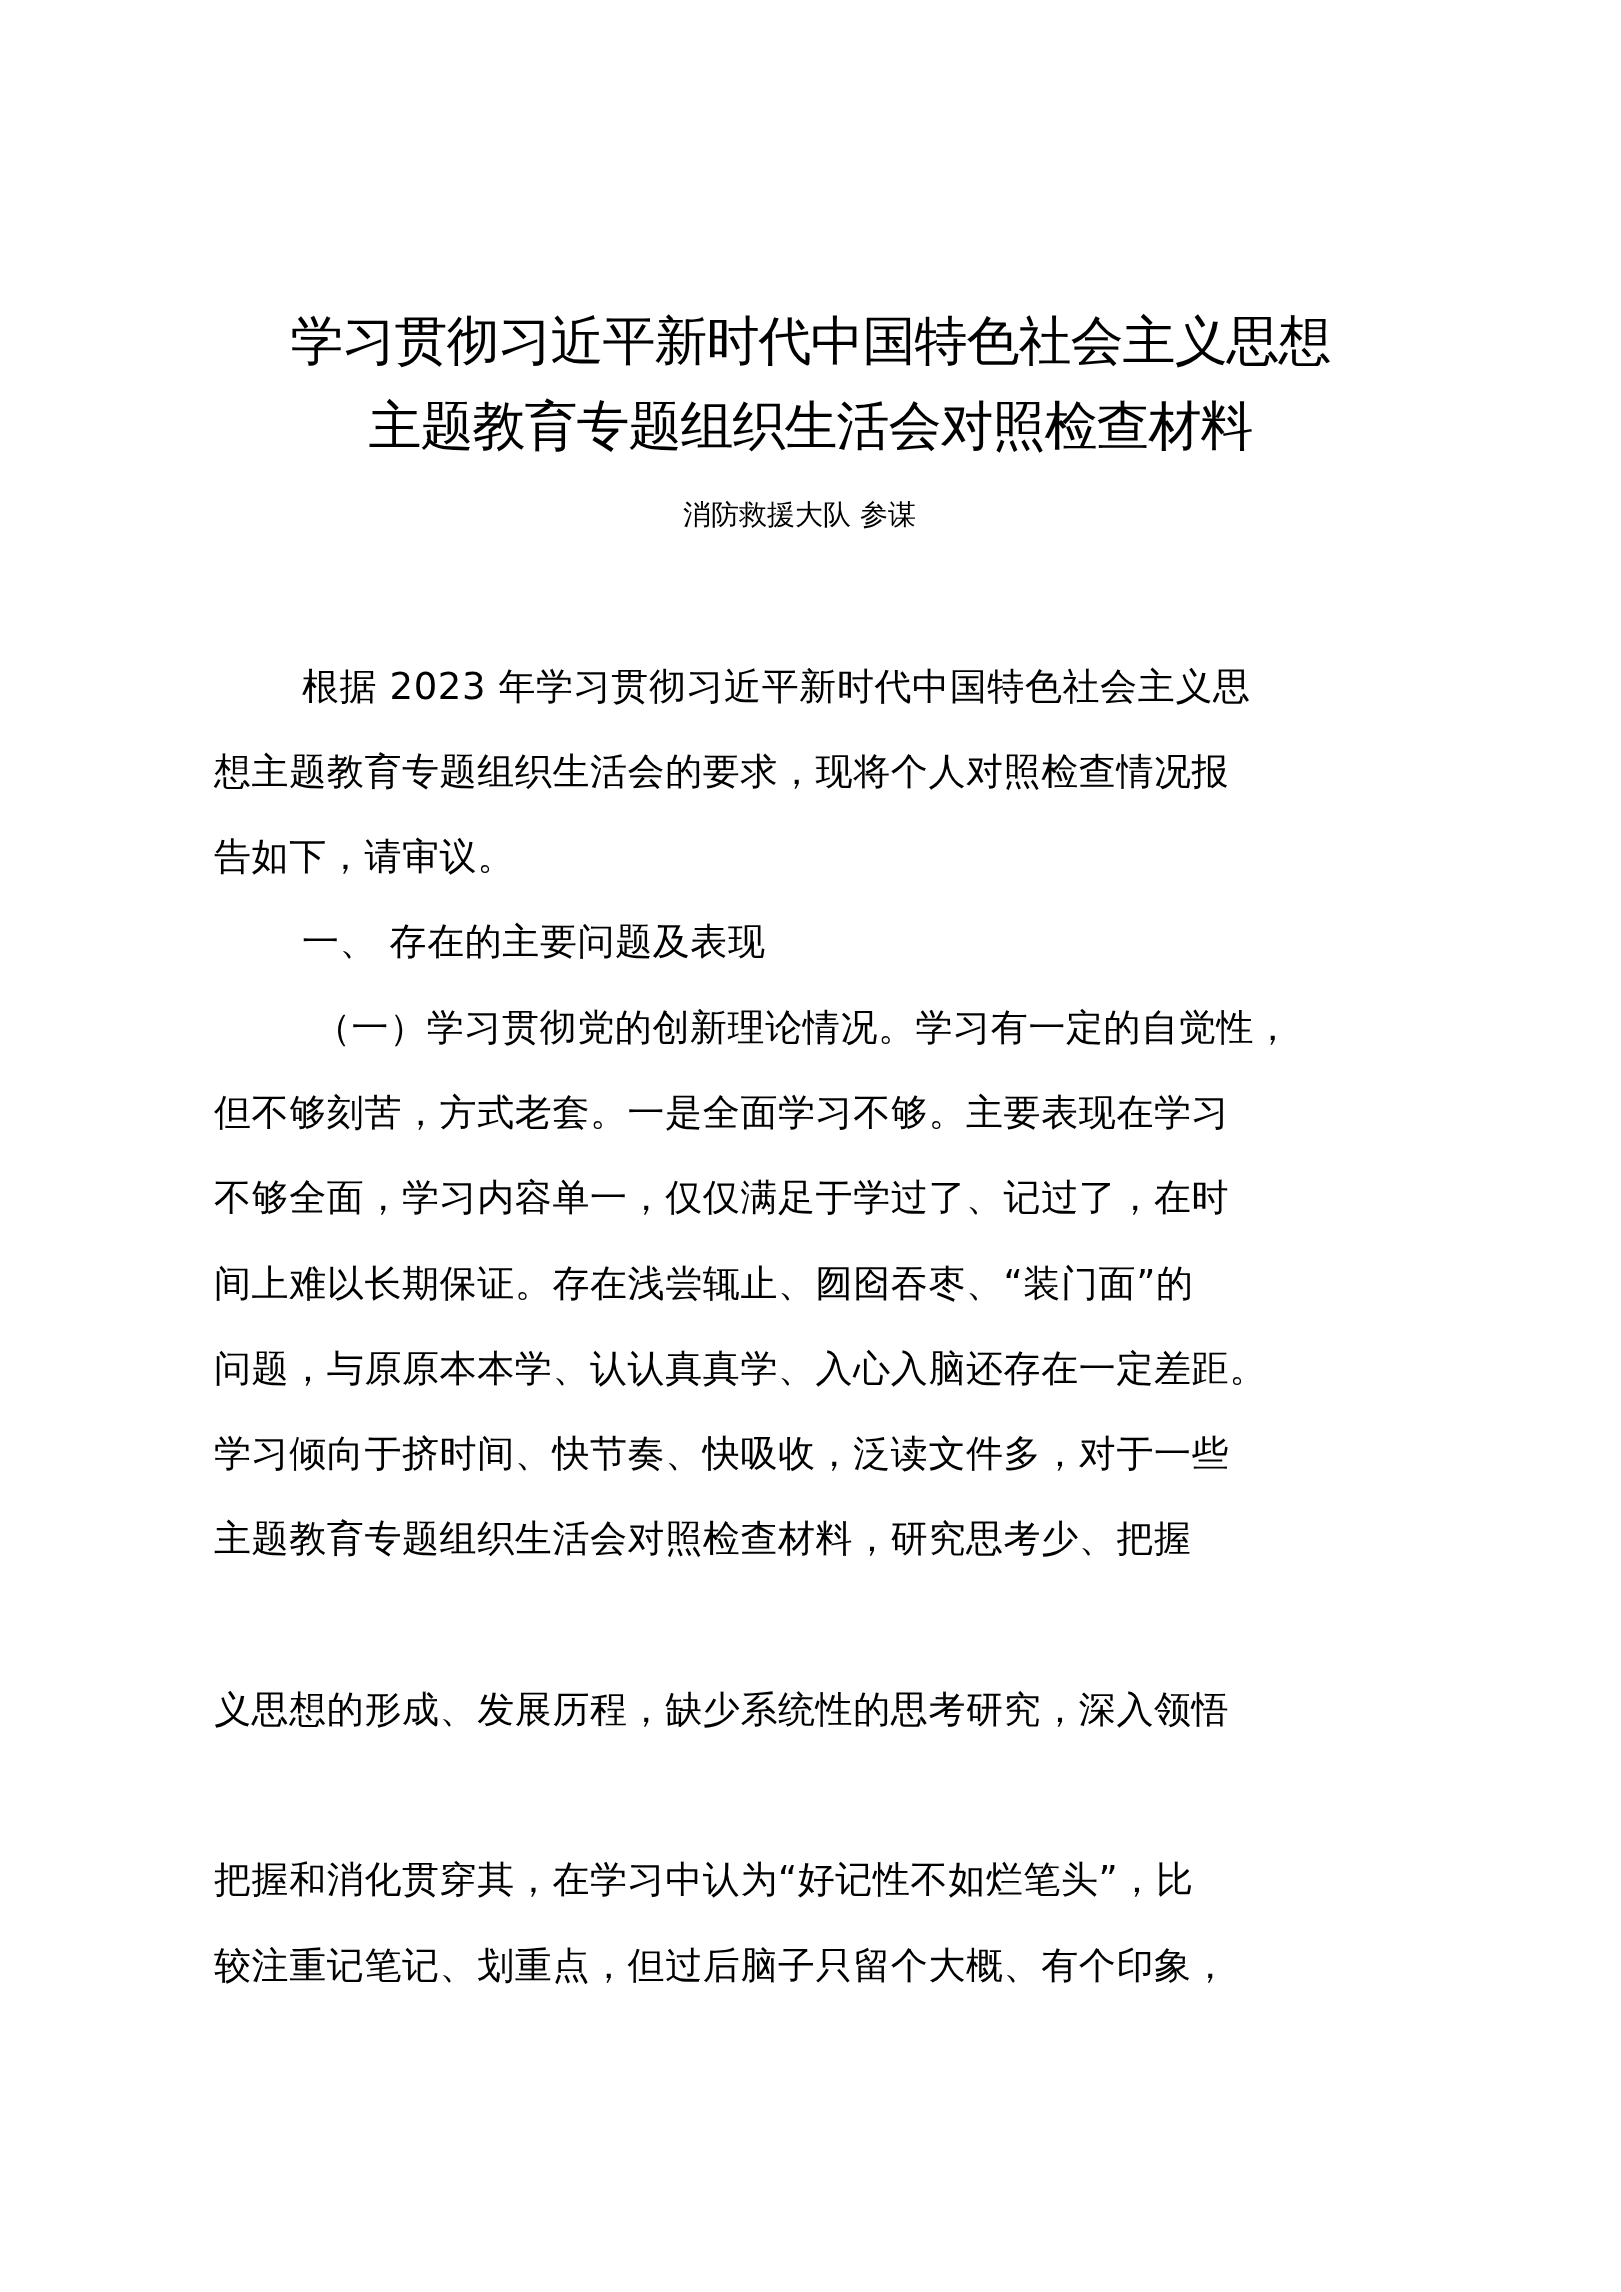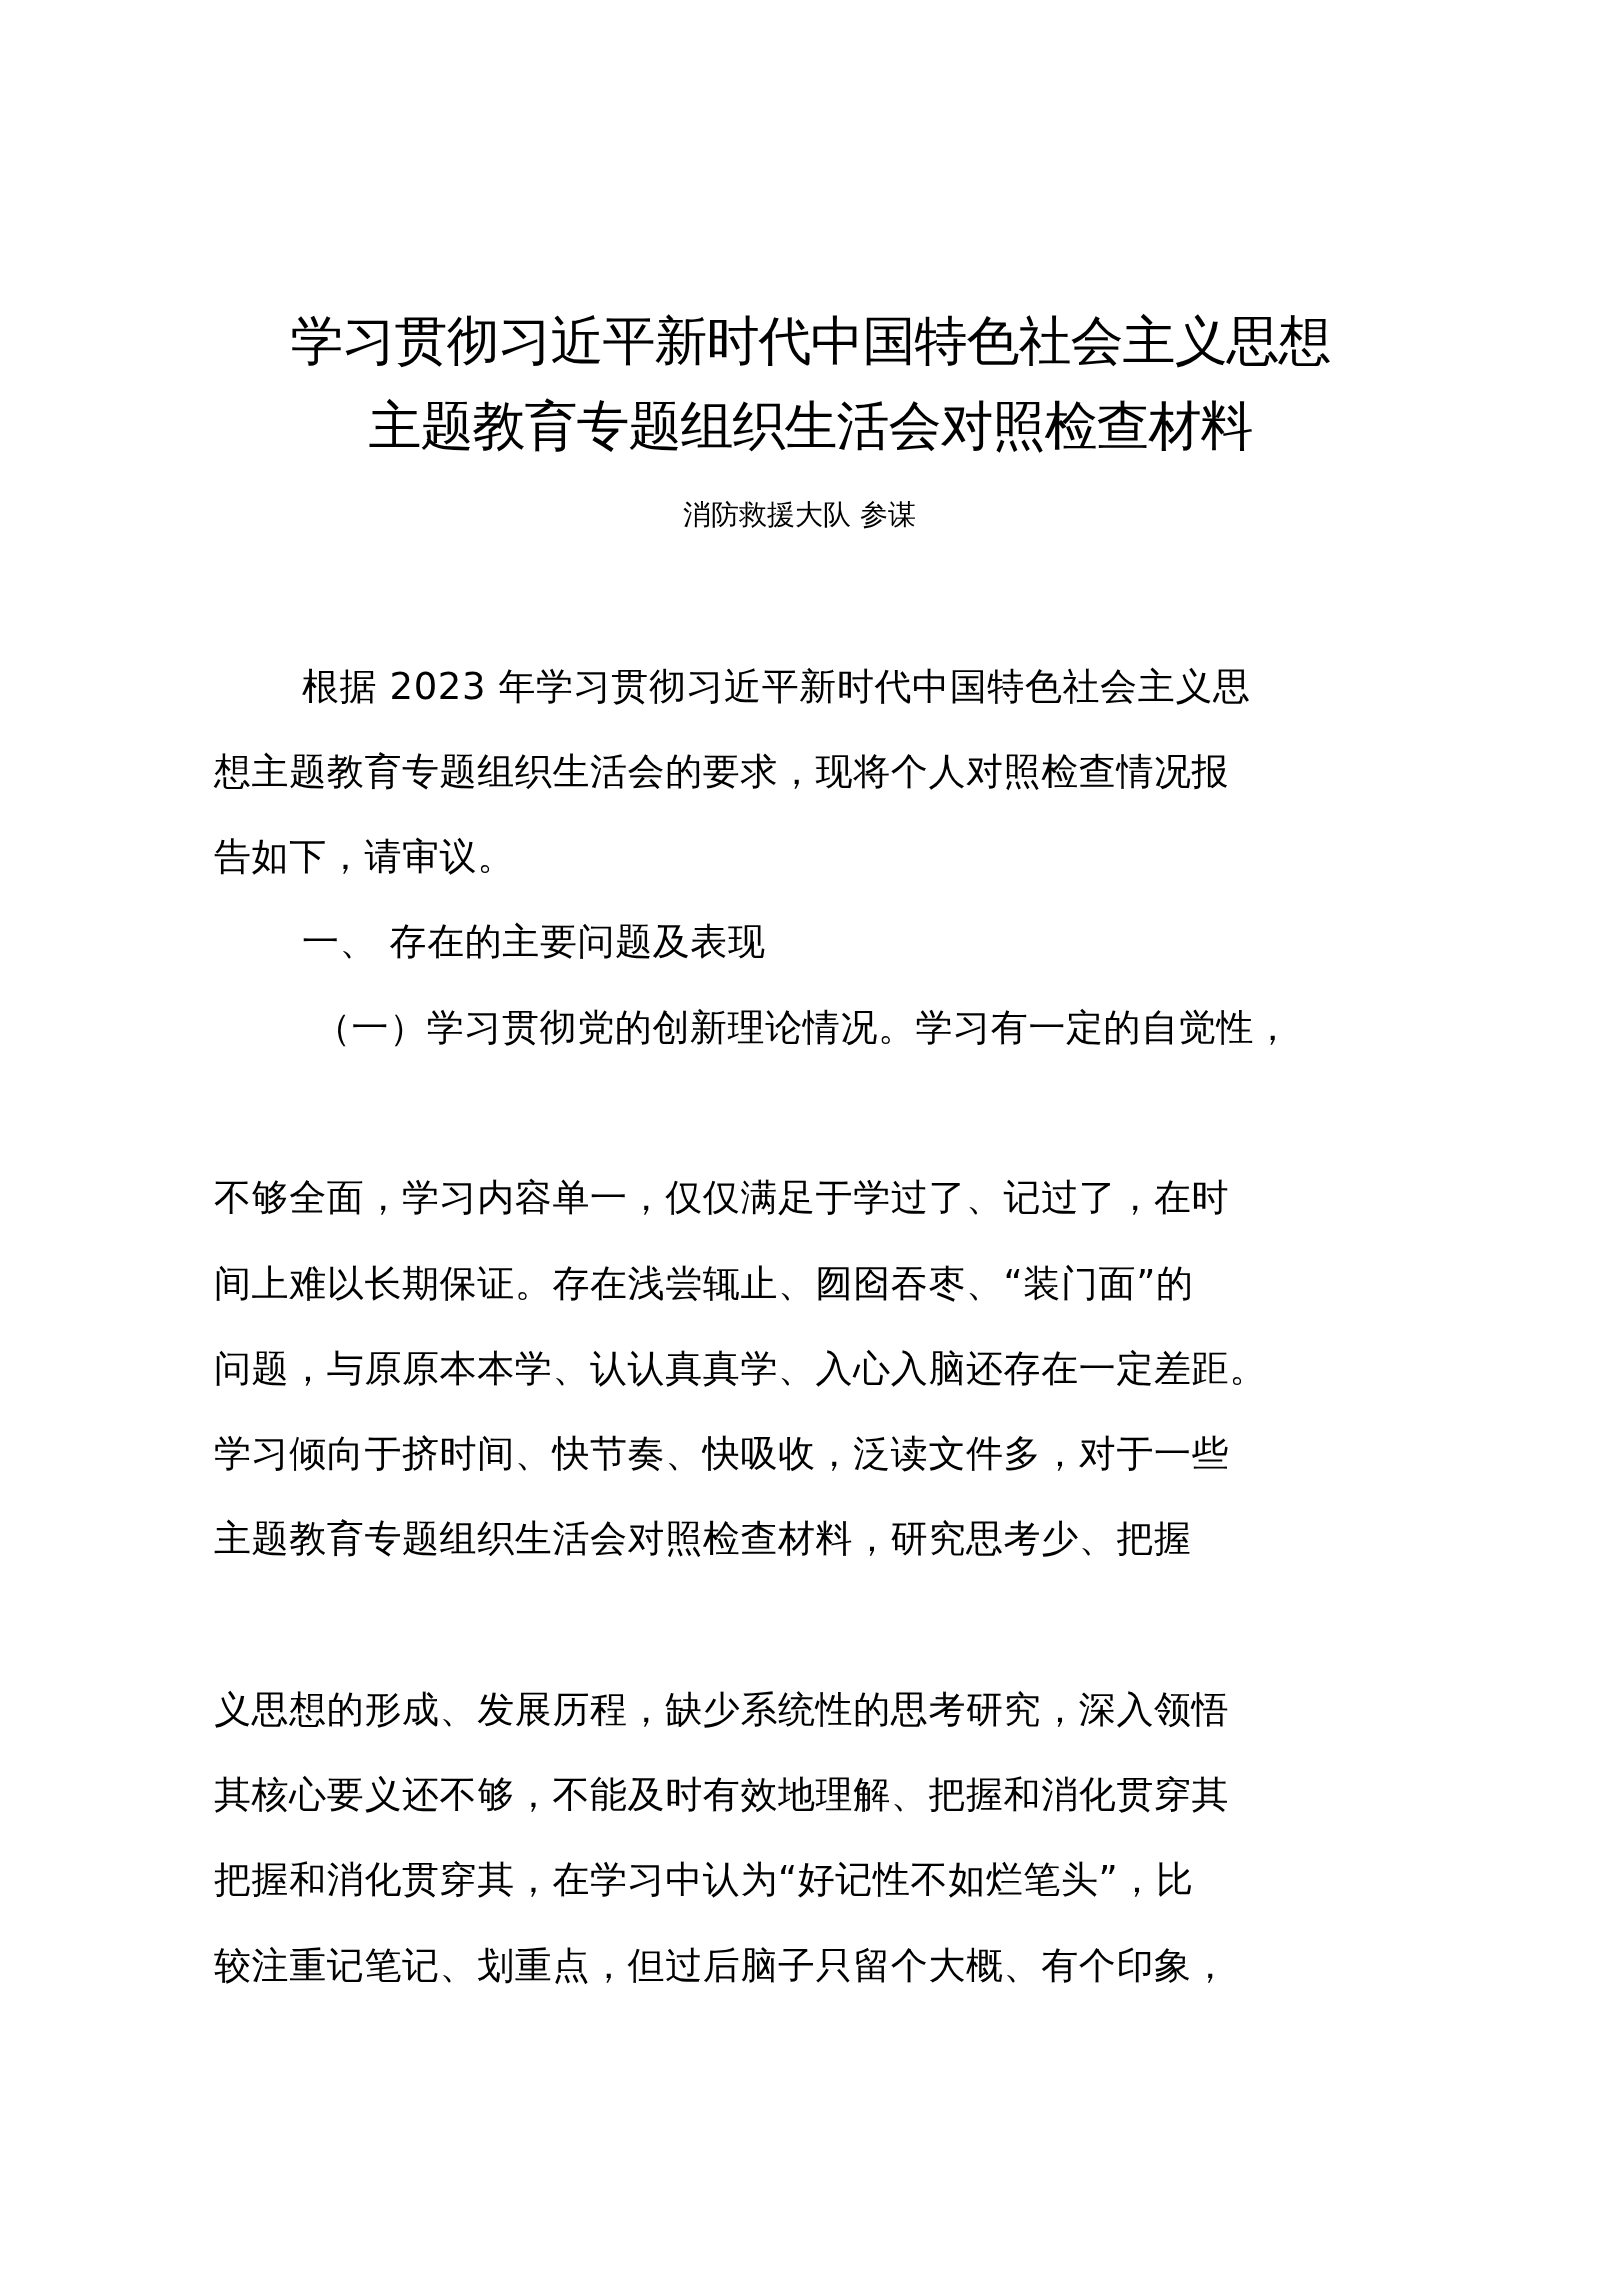--- a/index.html
+++ b/index.html
@@ -25,23 +25,25 @@
 
   <div class="line indent" style="top:662px">根据 2023 年学习贯彻习近平新时代中国特色社会主义思</div>
   <div class="line" style="top:747px">想主题教育专题组织生活会的要求，现将个人对照检查情况报</div>
   <div class="line" style="top:832px">告如下，请审议。</div>
 
   <div class="line indent" style="top:917px">一、 存在的主要问题及表现</div>
 
   <div class="line" style="top:1003px; left:314px">
     <span class="b">（一）学习贯彻党的创新理论情况。</span><span>学习有一定的自觉性，</span>
   </div>
+  <div class="line" style="top:1088px">
+    <span>但不够刻苦，方式老套。一是全面学习不够</span><span class="b">。</span><span>主要表现在学习</span>
+  </div>
   <div class="line" style="top:1173px">不够全面，学习内容单一，仅仅满足于学过了、记过了，在时</div>
   <div class="line" style="top:1259px">间上难以长期保证。存在浅尝辄止、囫囵吞枣、“装门面”的</div>
   <div class="line" style="top:1344px">问题，与原原本本学、认认真真学、入心入脑还存在一定差距。</div>
   <div class="line" style="top:1429px">学习倾向于挤时间、快节奏、快吸收，泛读文件多，对于一些</div>
   <div class="line" style="top:1514px">主题教育专题组织生活会对照检查材料，研究思考少、把握</div>
   <div class="line" style="top:1685px">义思想的形成、发展历程，缺少系统性的思考研究，深入领悟</div>
-  <div class="line" style="top:1770px">其核心要义还不够，不能及时有效地理解、把握和消化贯穿其</div>
   <div class="line" style="top:1855px">把握和消化贯穿其，在学习中认为“好记性不如烂笔头”，比</div>
   <div class="line" style="top:1941px">较注重记笔记、划重点，但过后脑子只留个大概、有个印象，</div>
 </div>
 
 
 </body></html>

